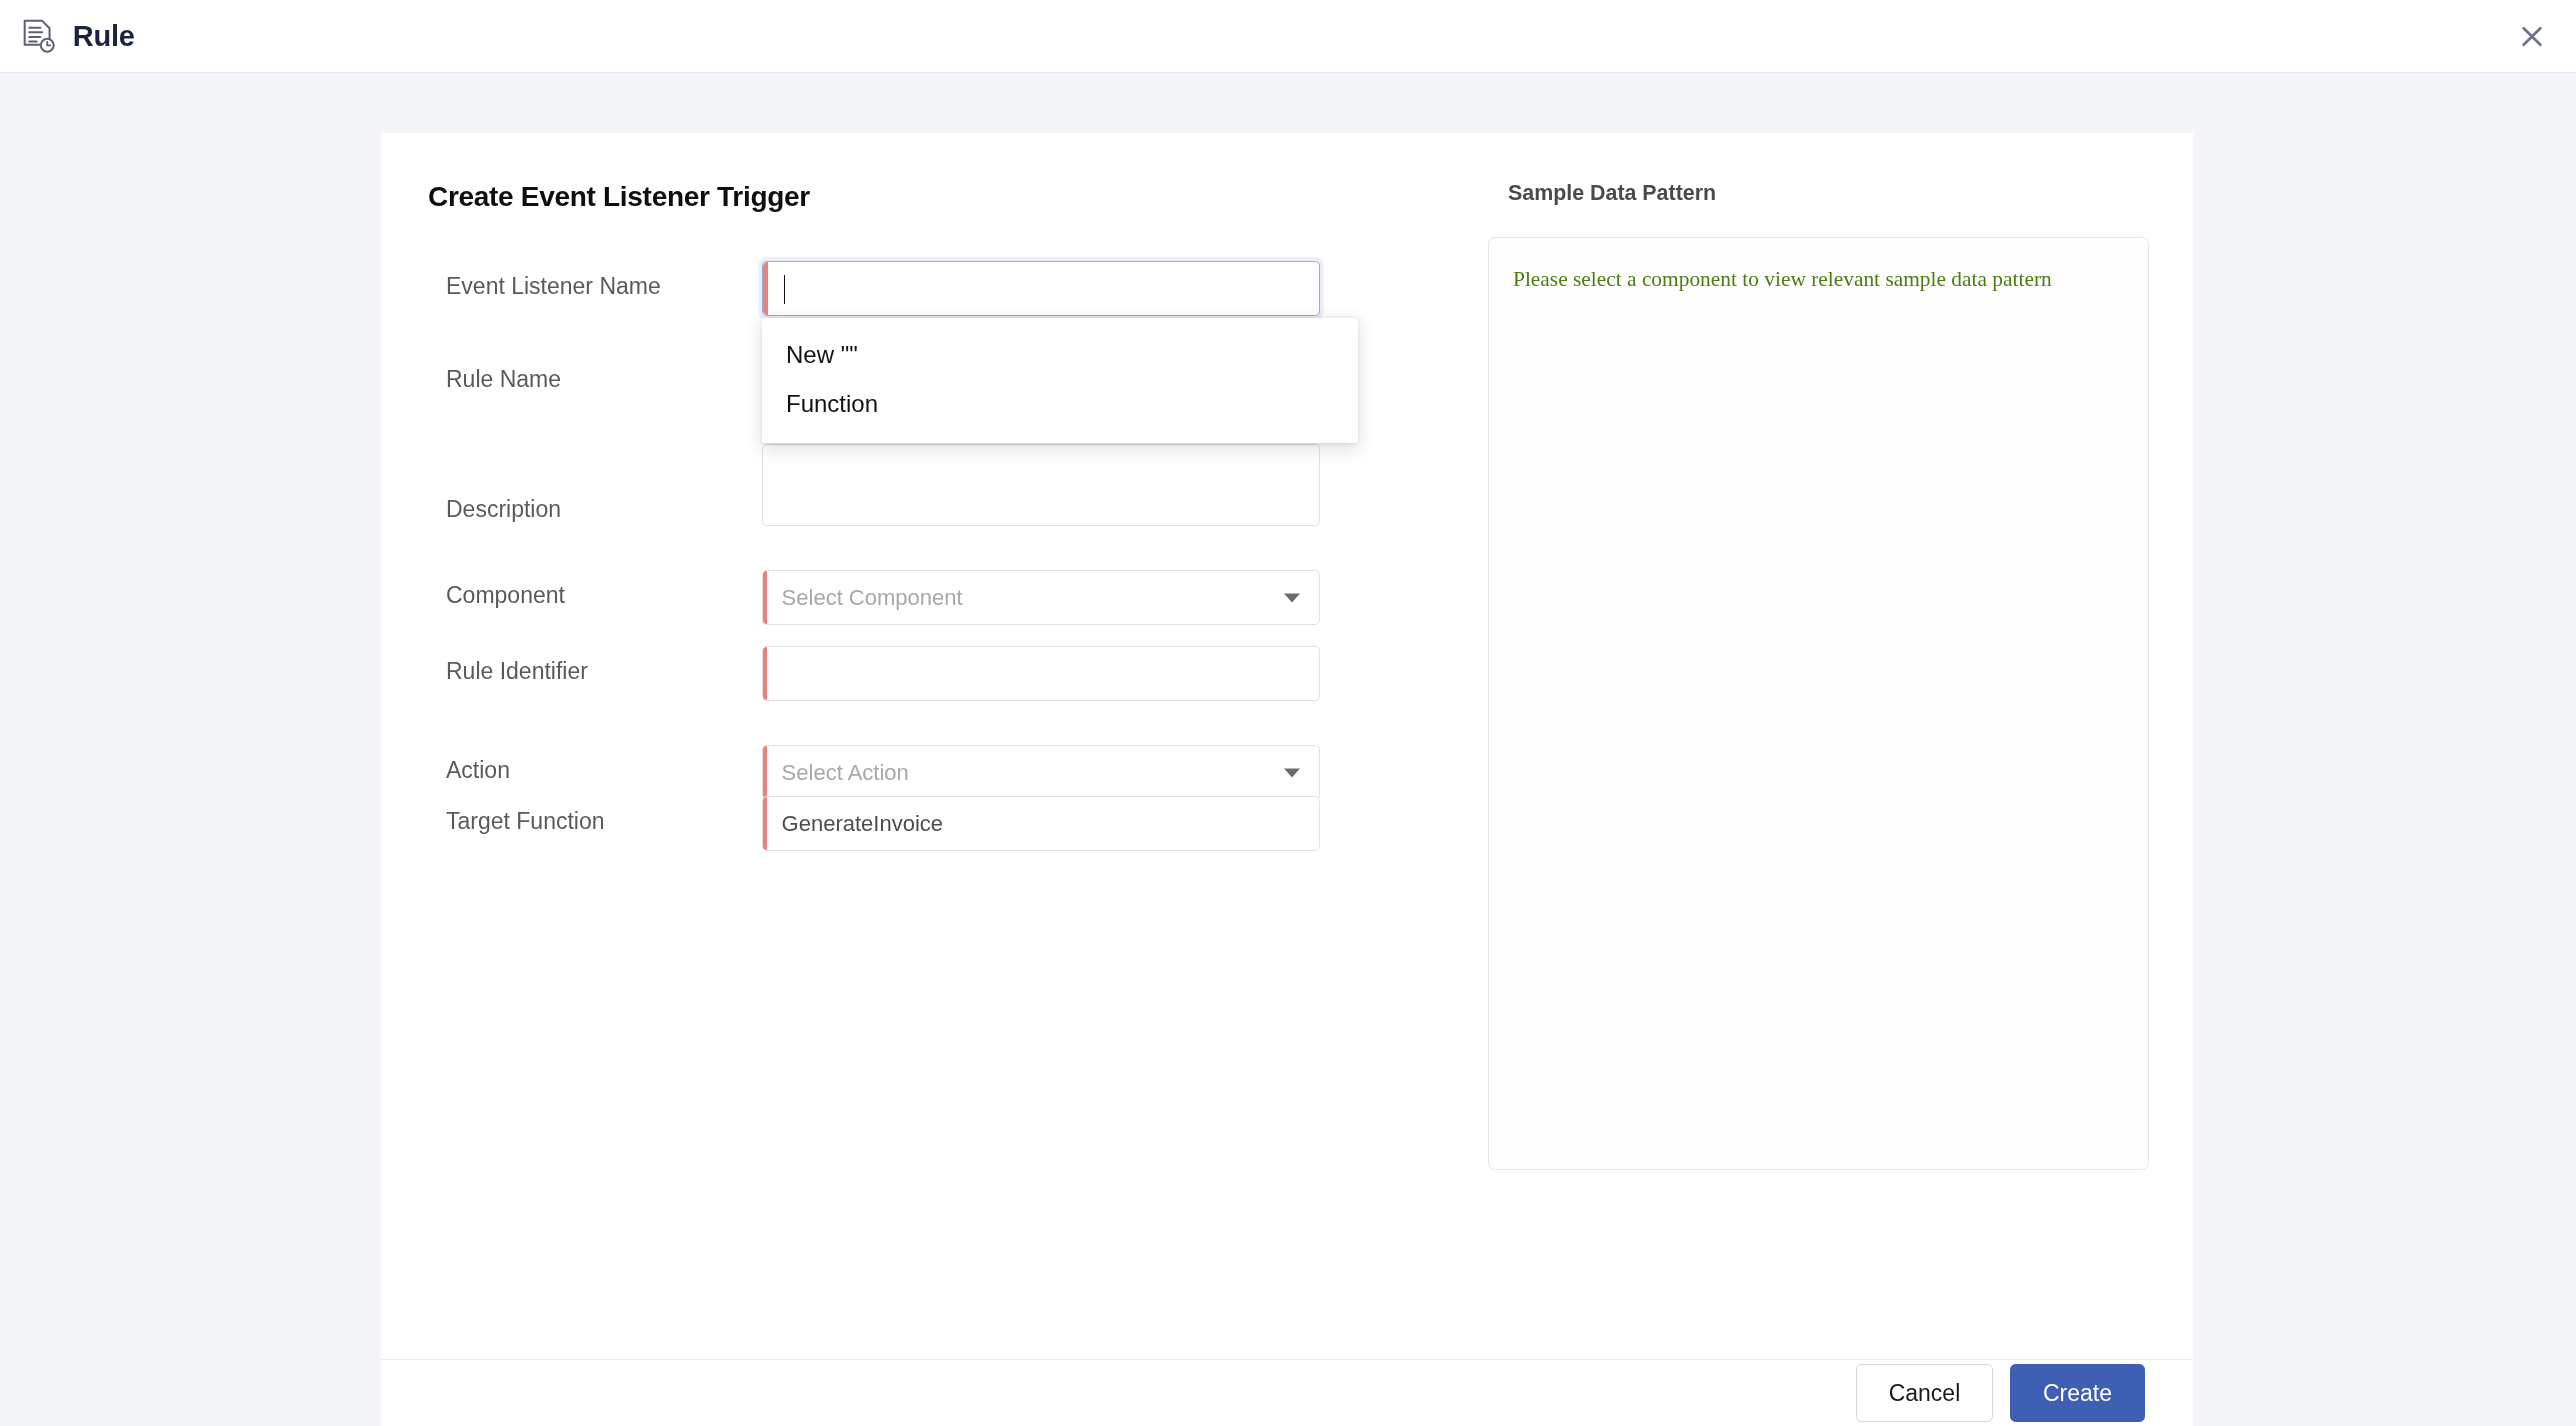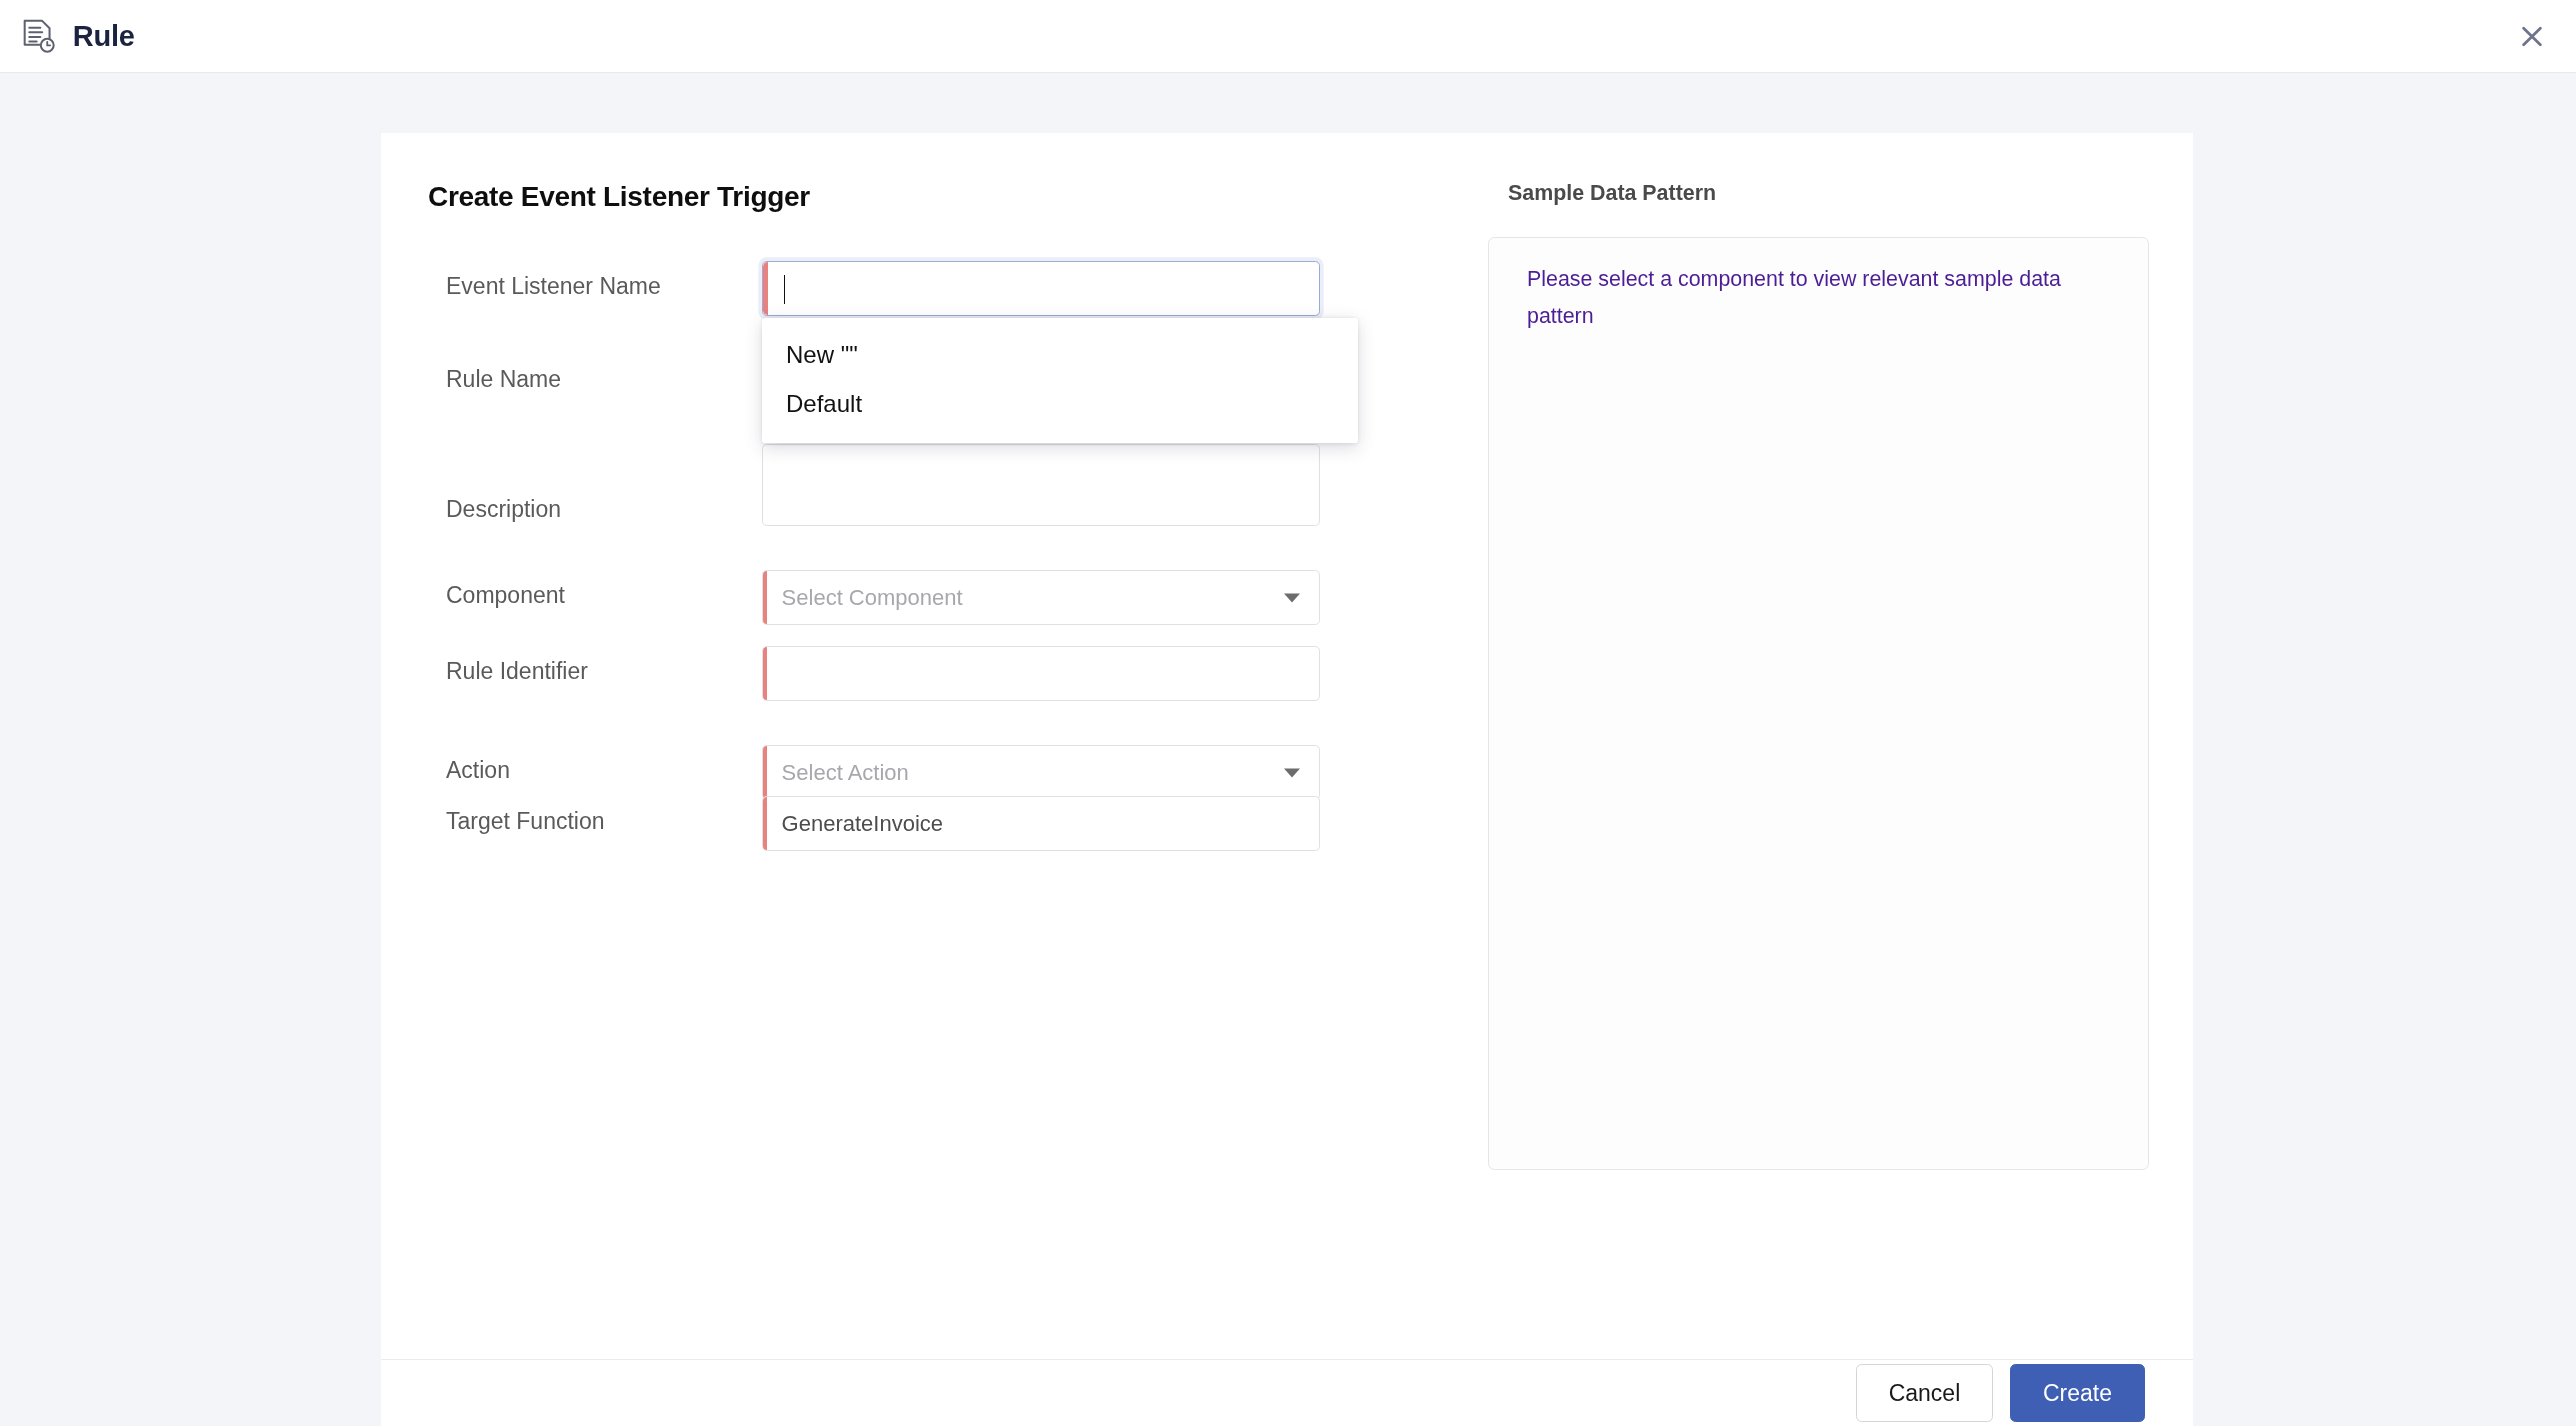--- a/index.html
+++ b/index.html
@@ -151,27 +151,26 @@
   }
   .sample-panel {
     position: absolute; left: 0; top: 104px;
     width: 661px; height: 933px;
     background: #fdfdfe;
     border: 0.9px solid #e4e5ea;
     border-radius: 6.5px;
     padding: 23px 24px;
   }
   .sample-text {
-    font-family: Liberation Sans, sans-serif;
+    font-family: Liberation Serif, serif;
     font-size: 21.4px;
     line-height: 1.72;
-    color: #4c1d95;
+    color: #4d7c0f;
     white-space: pre-wrap;
     word-break: break-word;
-    margin-left: 14px;
   }
 
   
   .card-footer {
     position: absolute; left: 0; bottom: 0;
     width: 1812px; height: 67px;
     border-top: 0.9px solid #ececf0;
     display: flex; align-items: center; justify-content: flex-end;
     padding-right: 48px;
     gap: 16.7px;
@@ -224,21 +223,21 @@
 
         <div class="field-row" style="top:128px;">
           <div class="field-label">Event Listener Name</div>
           <div class="control">
             <div class="text-input req input-focus">
               <span class="caret"></span>
             </div>
 
             <div class="dropdown">
               <div class="dd-item">New ""</div>
-              <div class="dd-item">Default</div>
+              <div class="dd-item">Function</div>
             </div>
           </div>
         </div>
 
         <div class="field-row" style="top:221px;">
           <div class="field-label">Rule Name</div>
           <div class="control">
             <div class="text-input req"><span></span></div>
           </div>
         </div>

